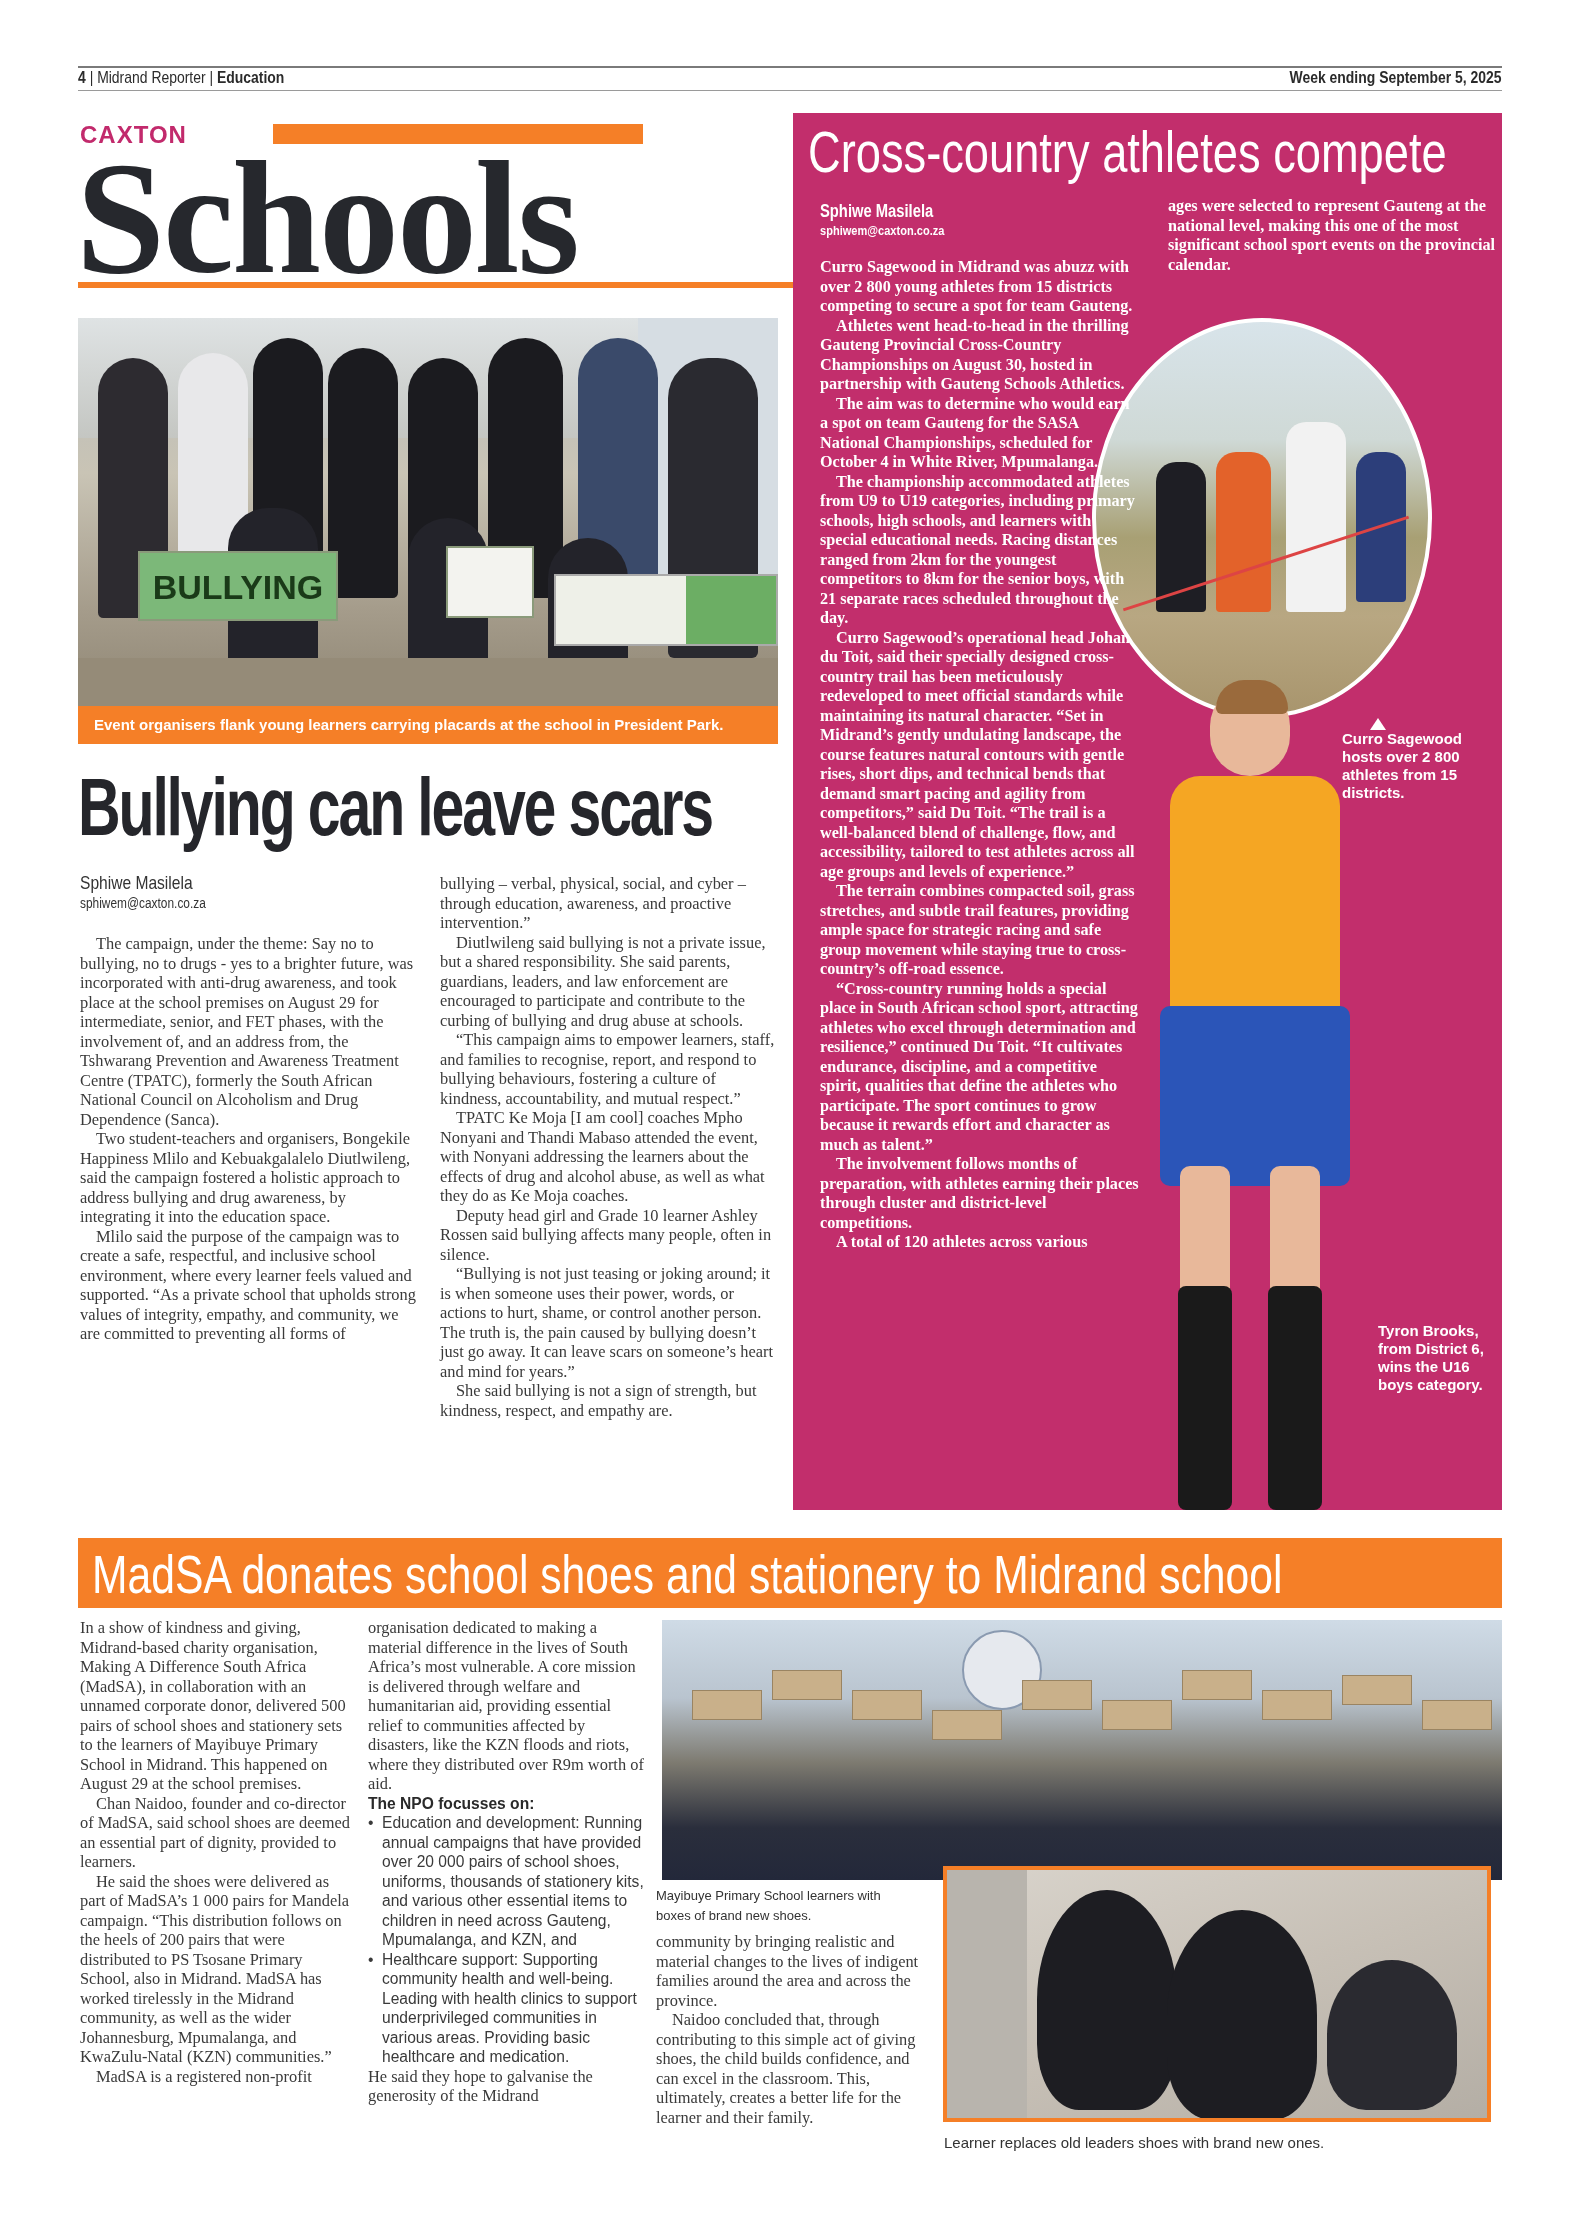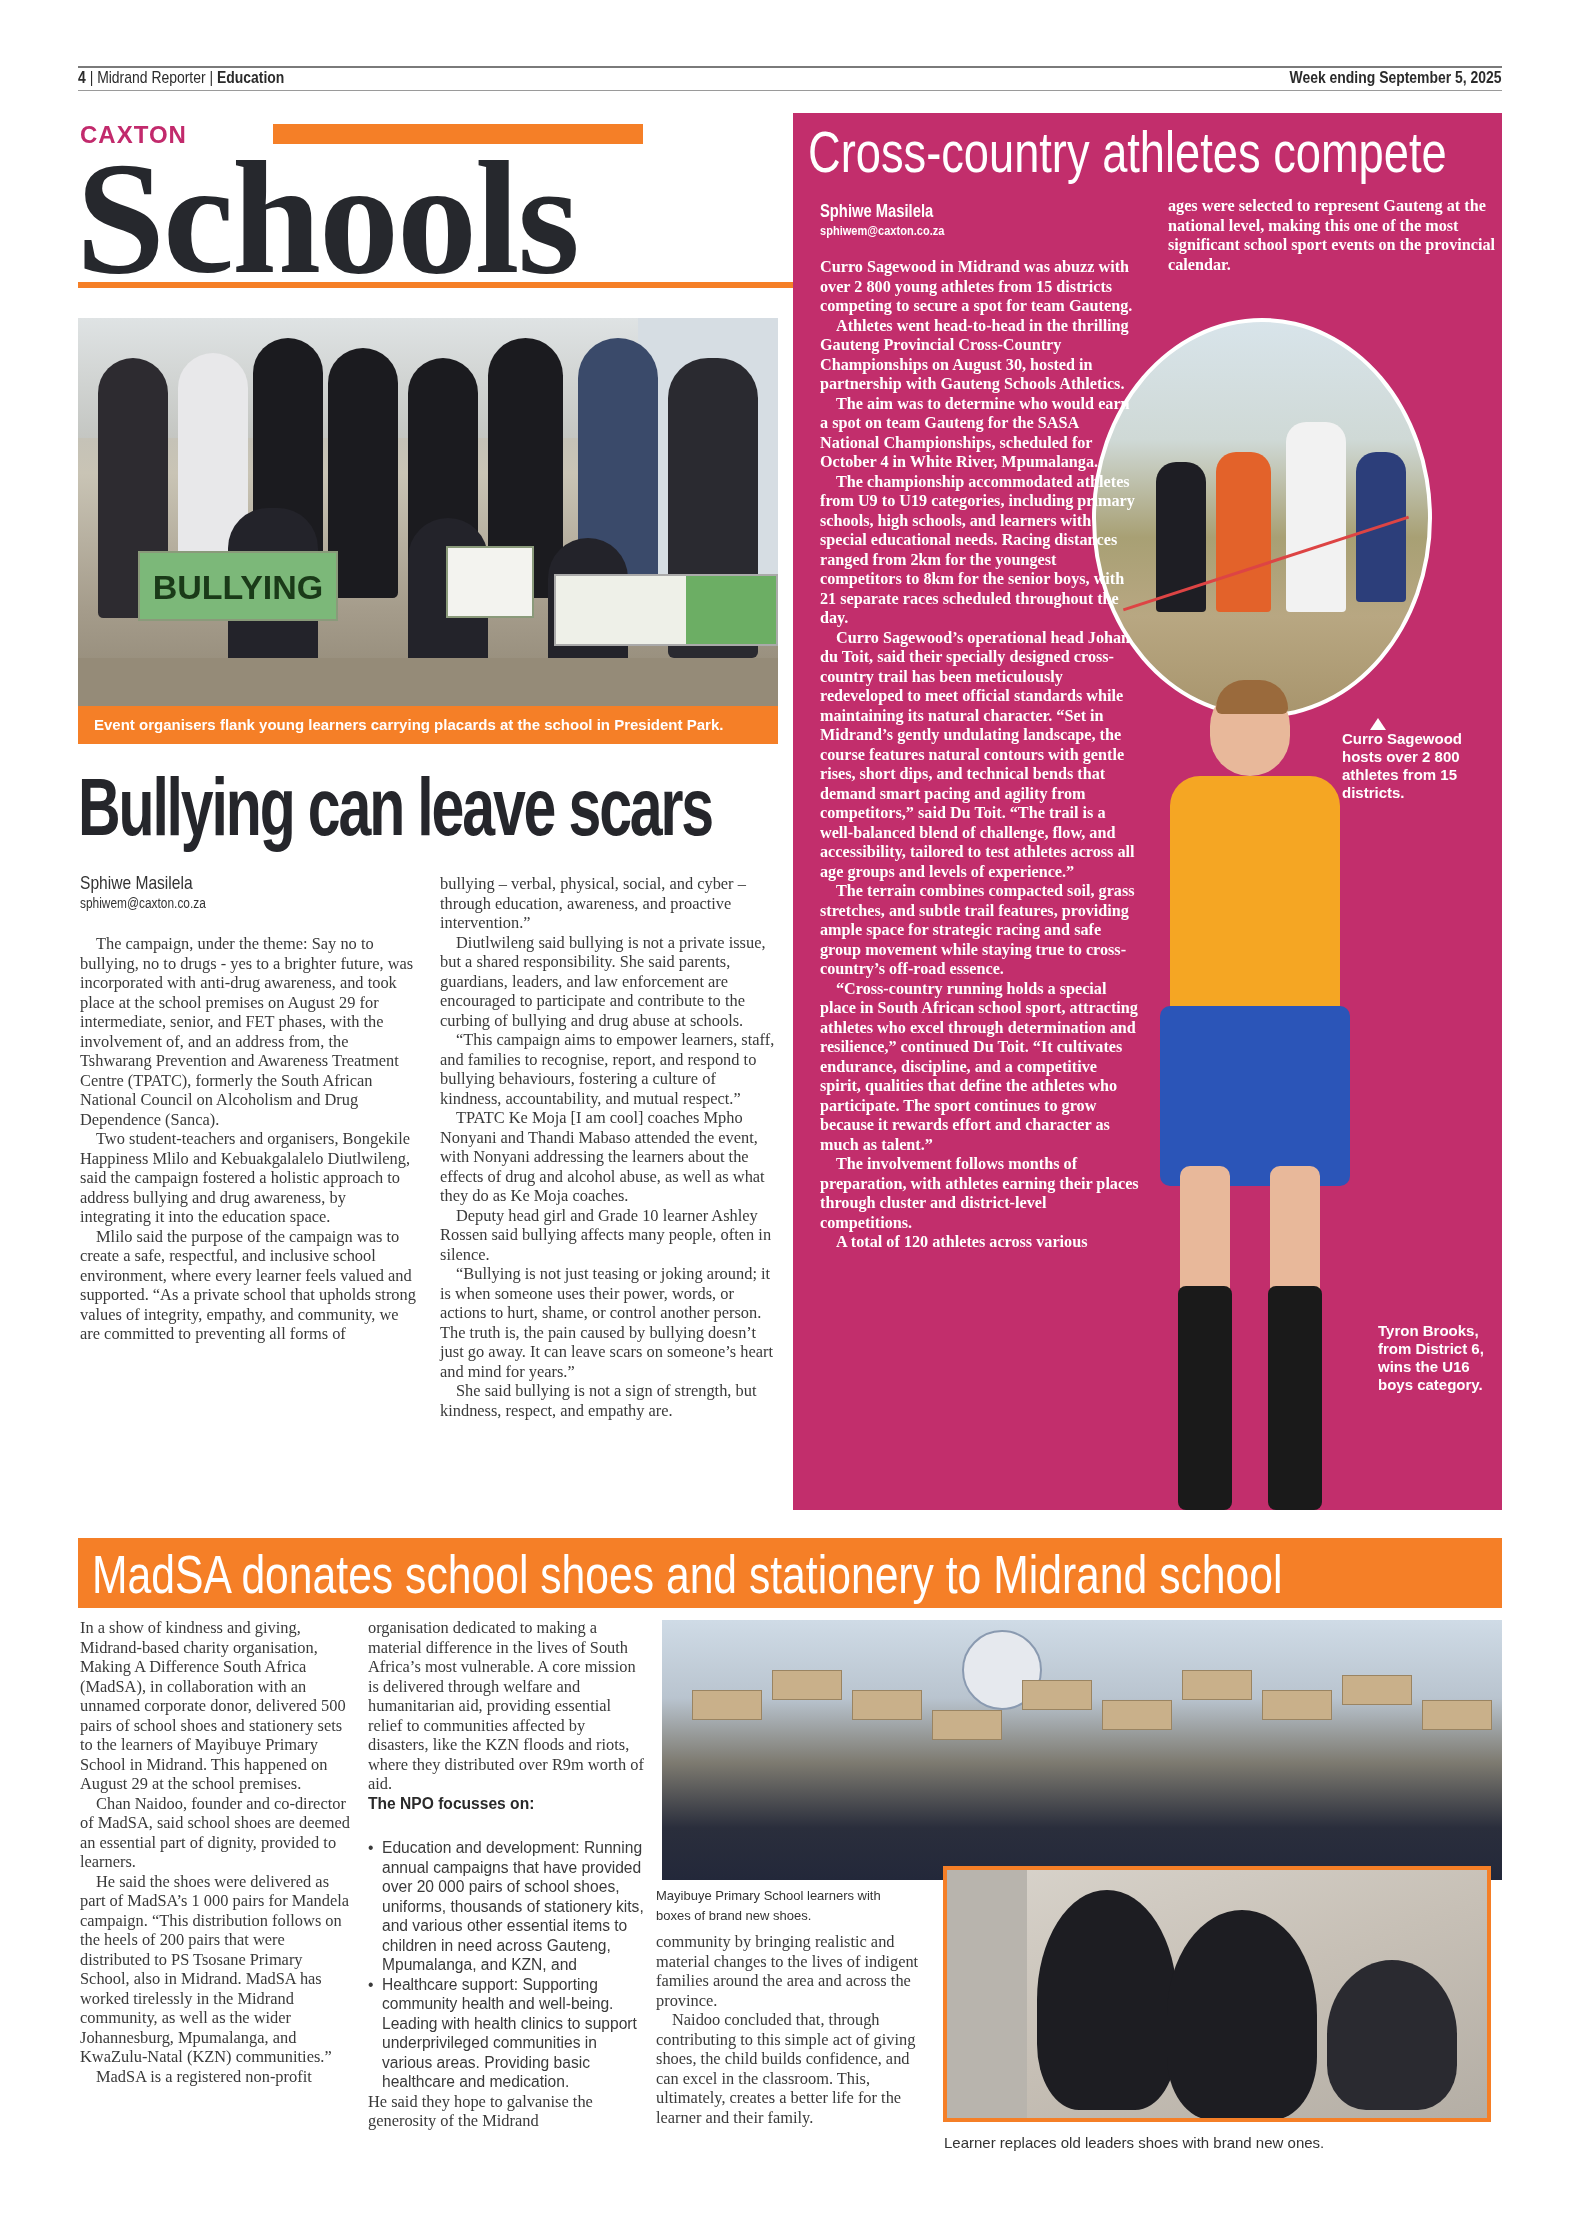--- a/index.html
+++ b/index.html
@@ -64,21 +64,21 @@
   #xc-cap2 { left:1378px; top:1322px; width:110px; color:#fff; font-family:"Liberation Sans", sans-serif; font-weight:bold; font-size:15px; line-height:18px; }
 
   
   #madsa-banner { left:78px; top:1538px; width:1424px; height:70px; background:#f57f27; }
   #madsa-title { left:92px; top:1541px; font-family:"Liberation Sans", sans-serif; font-size:54px; line-height:66px; color:#fff; transform:scaleX(0.79); transform-origin:left center; white-space:nowrap; }
 
   #madsa-col1 { left:80px; top:1618px; width:275px; }
   #madsa-col2 { left:368px; top:1618px; width:280px; }
   .sans-list { font-family:"Liberation Sans", sans-serif; font-size:15.6px; line-height:19.5px; color:#3a3a3a; }
   .sans-list .head { font-weight:bold; color:#2a2a2a; }
-  .sans-list ul { list-style:none;margin-top:25px; }
+  .sans-list ul { list-style:none; }
   .sans-list li { position:relative; padding-left:14px; }
   .sans-list li::before { content:"•"; position:absolute; left:0; top:0; }
 
   #madsa-photo1 { left:662px; top:1620px; width:840px; height:260px; overflow:hidden;
      background:linear-gradient(180deg,#cfdbe6 0%, #b9c4cf 30%, #7d7a70 55%, #2a2e3c 80%, #23283a 100%); }
   .box { position:absolute; background:#c9b08a; border:1px solid #9a8462; }
   #madsa-cap1 { left:656px; top:1886px; width:260px; font-family:"Liberation Sans", sans-serif; font-size:13px; line-height:19.5px; color:#333; }
   #madsa-col3 { left:656px; top:1932px; width:270px; }
 
   #madsa-photo2 { left:943px; top:1866px; width:548px; height:256px; border:4px solid #f57f27; overflow:hidden;

